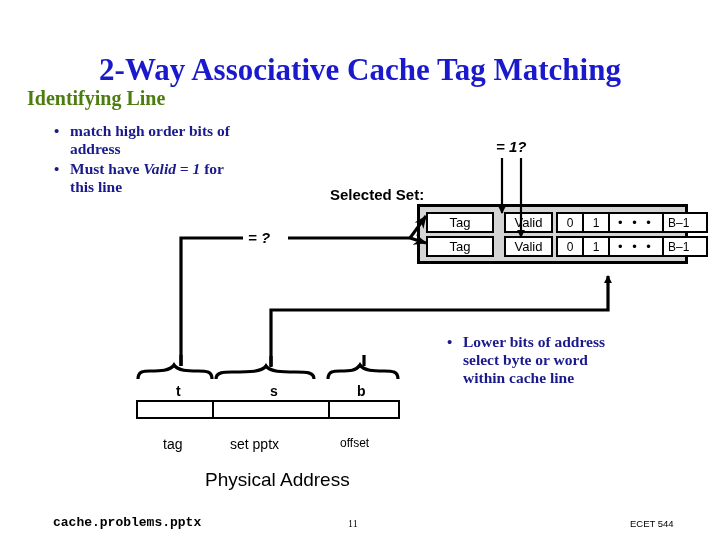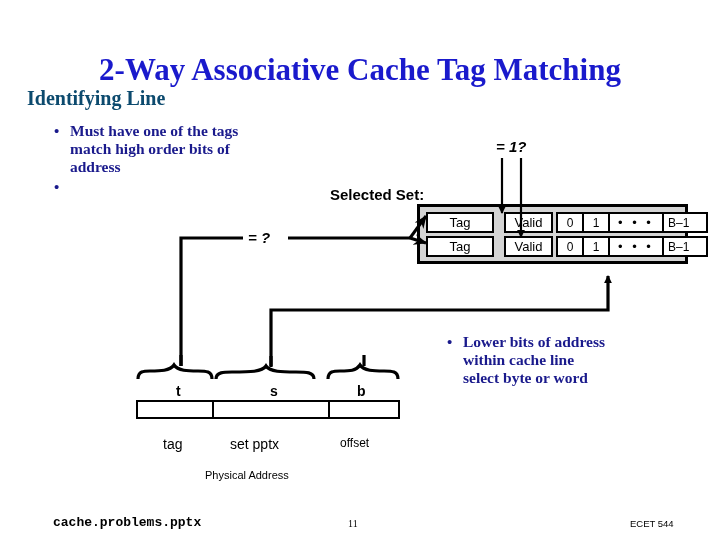--- a/index.html
+++ b/index.html
@@ -19,21 +19,21 @@
     color:#1A1ACC;
     white-space:nowrap;
     margin-top:24px;
   }
 
   
   .heading{
     position:absolute; left:27px; top:87px;
     font-family:"Liberation Serif", serif;
     font-weight:bold; font-size:20px;
-    color:#0c4a6e;
+    color:#4d7c0f;
   }
 
   
   .bullet-block{
     position:absolute;
     font-family:"Liberation Serif", serif;
     font-weight:bold; font-size:15.5px; line-height:18px;
     color:#1A1A8C;
   }
   .bullet-row{position:relative; padding-left:18px; margin-bottom:2px;}
@@ -63,21 +63,21 @@
   .lbl-eqq{
     position:absolute; left:248px; top:229px;
     font-size:15px; font-weight:bold; font-style:italic;
   }
   .lbl-t{position:absolute; left:176px; top:383px; font-size:14px; font-weight:bold;}
   .lbl-s{position:absolute; left:270px; top:383px; font-size:14px; font-weight:bold;}
   .lbl-b{position:absolute; left:357px; top:383px; font-size:14px; font-weight:bold;}
   .lbl-tag{position:absolute; left:163px; top:436px; font-size:14px;}
   .lbl-setindex{position:absolute; left:230px; top:436px; font-size:14px;}
   .lbl-offset{position:absolute; left:340px; top:436px; font-size:12px;}
-  .lbl-phys{position:absolute; left:205px; top:469px; font-size:11px;}
+  .lbl-phys{position:absolute; left:205px; top:469px; font-size:19px;}
 
   
   .set-panel{
     position:absolute; left:417px; top:204px;
     width:271px; height:60px;
     background:#d4d4d4;
     border:3px solid #000000;
     box-sizing:border-box;
   }
   .set-row{
@@ -158,35 +158,36 @@
 
 <div class="slide">
 
   <div class="title">2-Way Associative Cache Tag Matching</div>
 
   <div class="heading">Identifying Line</div>
 
   <div class="bullet-block" id="bullets-left">
     <div class="bullet-row">
       <span class="dot">•</span>
-      <span class="txt">Must have one of the tags</span>
       <span class="txt">match high order bits of</span>
       <span class="txt">address</span>
     </div>
     <div class="bullet-row">
       <span class="dot">•</span>
+      <span class="txt"><span>Must have </span><span class="ital">Valid = 1</span><span> for</span></span>
+      <span class="txt">this line</span>
     </div>
   </div>
 
   <div class="bullet-block" id="bullets-right">
     <div class="bullet-row">
       <span class="dot">•</span>
       <span class="txt">Lower bits of address</span>
+      <span class="txt">select byte or word</span>
       <span class="txt">within cache line</span>
-      <span class="txt">select byte or word</span>
     </div>
   </div>
 
   <div class="sans lbl-selected-set">Selected Set:</div>
   <div class="sans lbl-eq1">= 1?</div>
   <div class="sans lbl-eqq">= ?</div>
 
   <div class="sans lbl-t">t</div>
   <div class="sans lbl-s">s</div>
   <div class="sans lbl-b">b</div>

